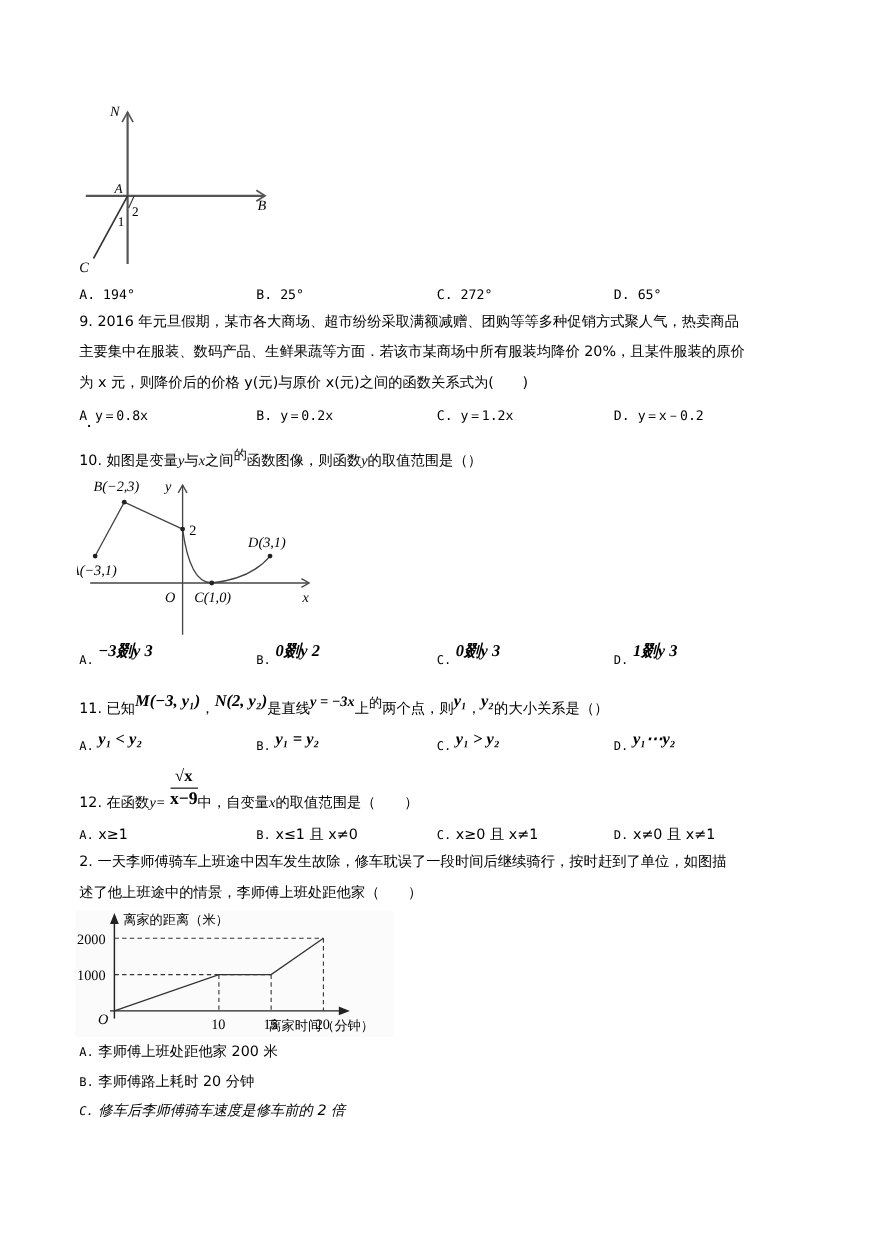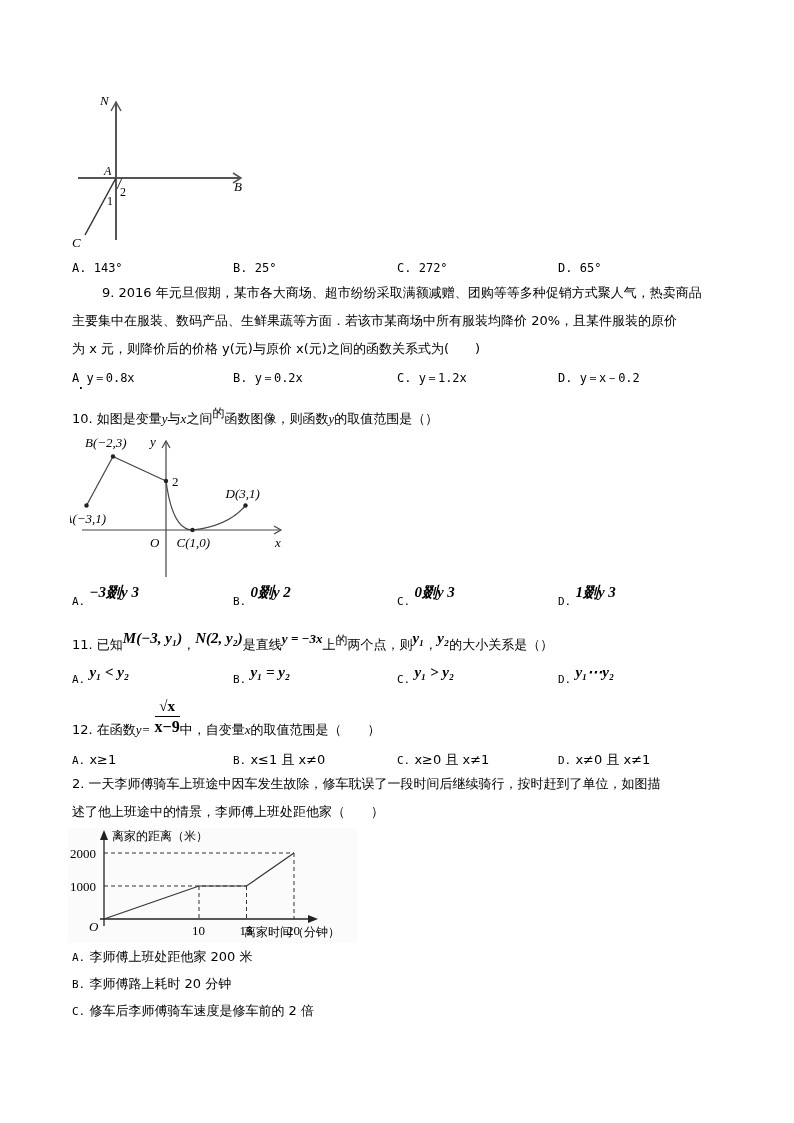--- a/index.html
+++ b/index.html
@@ -27,26 +27,26 @@
   <line x1="56" y1="93" x2="25" y2="150" stroke="#333" stroke-width="1.5"></line>
   <line x1="57" y1="104" x2="62" y2="93" stroke="#333" stroke-width="1"></line>
   <text x="40" y="20" font-size="13" font-style="italic">N</text>
   <text x="44" y="90" font-size="12" font-style="italic">A</text>
   <text x="174" y="106" font-size="13" font-style="italic">B</text>
   <text x="12" y="162" font-size="13" font-style="italic">C</text>
   <text x="47" y="120" font-size="12">1</text>
   <text x="60" y="111" font-size="12">2</text>
 </svg>
 
-<div class="abs txt opt" style="left:72px;top:260px;"><span>A.</span> <span>143°</span></div>
+<div class="abs txt opt" style="left:72px;top:260px;"><span>A.</span> <span>194°</span></div>
 <div class="abs txt opt" style="left:233px;top:260px;"><span>B.</span> <span>25°</span></div>
 <div class="abs txt opt" style="left:397px;top:260px;"><span>C.</span> <span>272°</span></div>
 <div class="abs txt opt" style="left:558px;top:260px;"><span>D.</span> <span>65°</span></div>
 
-<div class="abs txt" style="left:72px;top:285px;margin-left:30px;"><span>9.</span> <span>2016 年元旦假期，某市各大商场、超市纷纷采取满额减赠、团购等等多种促销方式聚人气，热卖商品</span></div>
+<div class="abs txt" style="left:72px;top:285px;"><span>9.</span> <span>2016 年元旦假期，某市各大商场、超市纷纷采取满额减赠、团购等等多种促销方式聚人气，热卖商品</span></div>
 <div class="abs txt" style="left:72px;top:313px;">主要集中在服装、数码产品、生鲜果蔬等方面．若该市某商场中所有服装均降价 20%，且某件服装的原价</div>
 <div class="abs txt" style="left:72px;top:341px;">为 x 元，则降价后的价格 y(元)与原价 x(元)之间的函数关系式为(　　)</div>
 
 <div class="abs txt opt" style="left:72px;top:370px;"><span>A</span> <span>y＝0.8x</span></div>
 <div class="abs txt opt" style="left:233px;top:370px;"><span>B.</span> <span>y＝0.2x</span></div>
 <div class="abs txt opt" style="left:397px;top:370px;"><span>C.</span> <span>y＝1.2x</span></div>
 <div class="abs txt opt" style="left:558px;top:370px;"><span>D.</span> <span>y＝x－0.2</span></div>
 <div class="abs" style="left:79px;top:380px;font-size:10px;font-weight:bold;">.</div>
 
 <div class="abs txt" style="left:72px;top:411px;">
@@ -130,13 +130,13 @@
       <text x="219" y="107" font-size="13">20</text>
       <path d="M36,91 L131,58 L178.5,58 L226,25" fill="none" stroke="#333" stroke-width="1.2"></path>
     </g>
   <text x="44" y="12" font-size="12" style="font-family:'DejaVu Sans',sans-serif;">离家的距离（米）</text>
   <text x="176" y="108" font-size="12" style="font-family:'DejaVu Sans',sans-serif;">离家时间（分钟）</text>
   <text x="21" y="103" font-size="13" font-style="italic">O</text>
 </svg>
 
 <div class="abs txt" style="left:72px;top:949px;"><span class="optlabel">A.</span> <span>李师傅上班处距他家 200 米</span></div>
 <div class="abs txt" style="left:72px;top:976px;"><span class="optlabel">B.</span> <span>李师傅路上耗时 20 分钟</span></div>
-<div class="abs txt" style="left:72px;top:1003px;"><span class="optlabel">C.</span> <span>修车后李师傅骑车速度是修车前的 2 倍</span></div>
+<div class="abs txt" style="left:72px;top:1003px;font-style:italic;"><span class="optlabel">C.</span> <span>修车后李师傅骑车速度是修车前的 2 倍</span></div>
 
 </body></html>

